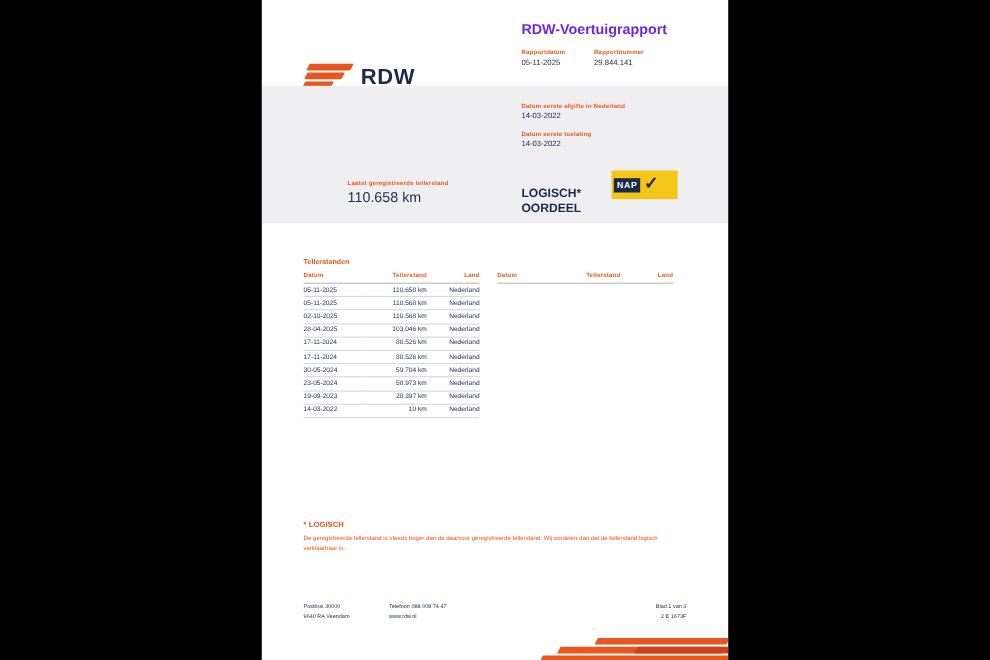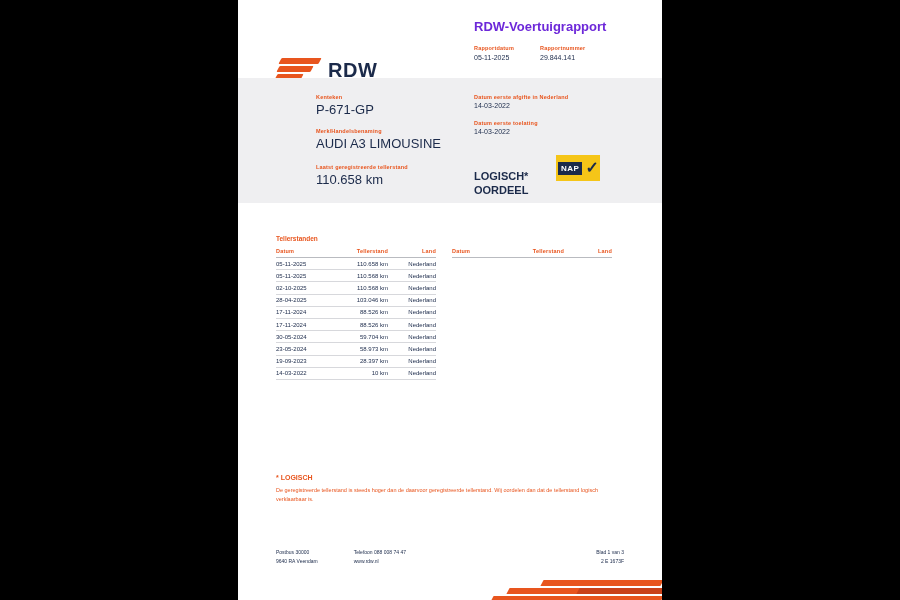--- a/index.html
+++ b/index.html
@@ -135,21 +135,21 @@
     font-size: 11px;
     font-weight: bold;
     color: #1b2a4a;
     line-height: 1.25;
     margin-top: 14px;
   }
   .nap-badge {
     position: absolute;
     left: 318px;
     top: 77px;
-    width: 44px;
+    width: 60px;
     height: 26px;
     background: #f5c518;
     display: flex;
     align-items: center;
   }
   .nap-word {
     background: #1b2a4a;
     color: #ffffff;
     font-size: 8px;
     font-weight: bold;
@@ -296,26 +296,20 @@
         <div class="meta-value">05-11-2025</div>
       </div>
       <div>
         <div class="meta-label">Rapportnummer</div>
         <div class="meta-value">29.844.141</div>
       </div>
     </div>
   </div>
 
   <div class="band">
-    <div class="band-left">
-      <div class="field-label">Kenteken</div>
-      <div class="field-value-lg">P-671-GP</div>
-      <div class="field-label">Merk/Handelsbenaming</div>
-      <div class="field-value-lg">AUDI A3 LIMOUSINE</div>
-    </div>
 
     <div class="band-right">
       <div class="field-label">Datum eerste afgifte in Nederland</div>
       <div class="field-value-sm">14-03-2022</div>
       <div class="field-label">Datum eerste toelating</div>
       <div class="field-value-sm">14-03-2022</div>
     </div>
 
     <div class="odo-block">
       <div class="field-label">Laatst geregistreerde tellerstand</div>

